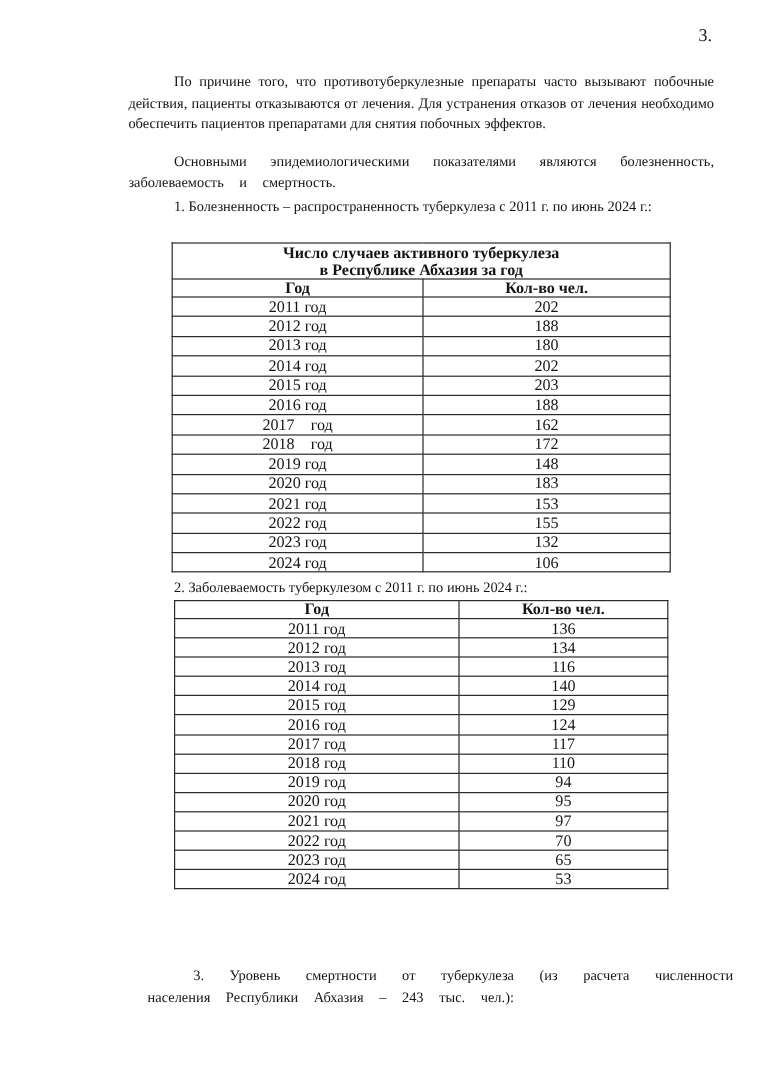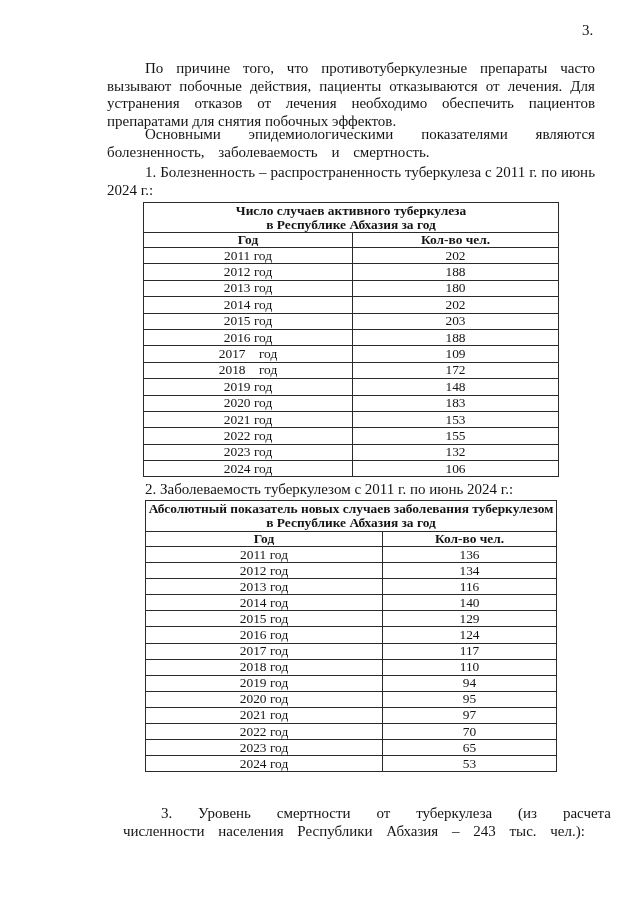--- a/index.html
+++ b/index.html
@@ -4,21 +4,21 @@
 <style>
   html, body { margin: 0; padding: 0; background: #fff; }
   body {
     width: 640px; height: 905px; position: relative; overflow: hidden;
     font-family: "Liberation Serif", "DejaVu Serif", serif;
     color: #141414;
   }
   .page-num { position: absolute; left: 582px; top: 22px; font-size: 15px; }
   .para {
     position: absolute; left: 107px; width: 488px;
-    font-size: 15px; line-height: 17.6px; text-align: justify;
+    font-size: 12px; line-height: 17.6px; text-align: justify;
   }
   .indent { text-indent: 38px; }
   .p1 { top: 60px; }
   .p2 { top: 126px; }
   .p3 { top: 164px; }
   .p4 { top: 481px; }
   .p5 { top: 789px; }
   table {
     position: absolute; border-collapse: collapse;
     font-size: 13.4px; line-height: 14px;
@@ -81,21 +81,21 @@
       <tr class="dr">
         <td style="white-space: pre;">2015 год</td>
         <td>203</td>
       </tr>
       <tr class="dr">
         <td style="white-space: pre;">2016 год</td>
         <td>188</td>
       </tr>
       <tr class="dr">
         <td style="white-space: pre;">2017    год</td>
-        <td>109</td>
+        <td>162</td>
       </tr>
       <tr class="dr">
         <td style="white-space: pre;">2018    год</td>
         <td>172</td>
       </tr>
       <tr class="dr">
         <td style="white-space: pre;">2019 год</td>
         <td>148</td>
       </tr>
       <tr class="dr">
@@ -122,26 +122,20 @@
 </table>
 
 <p class="para indent p4" style="margin:0">2. Заболеваемость туберкулезом с 2011 г. по июнь 2024 г.:</p>
 
 <table class="t2">
   <colgroup>
       <col class="c1">
       <col>
     </colgroup>
   <tbody id="t2body">
-    <tr class="cap">
-      <th colspan="2">
-        <span>Абсолютный показатель новых случаев заболевания туберкулезом</span><br>
-        <span>в Республике Абхазия за год</span>
-      </th>
-    </tr>
     <tr class="colhead">
       <th>Год</th>
       <th>Кол-во чел.</th>
     </tr>
   <tr class="dr">
         <td style="white-space: pre;">2011 год</td>
         <td>136</td>
       </tr>
       <tr class="dr">
         <td style="white-space: pre;">2012 год</td>

